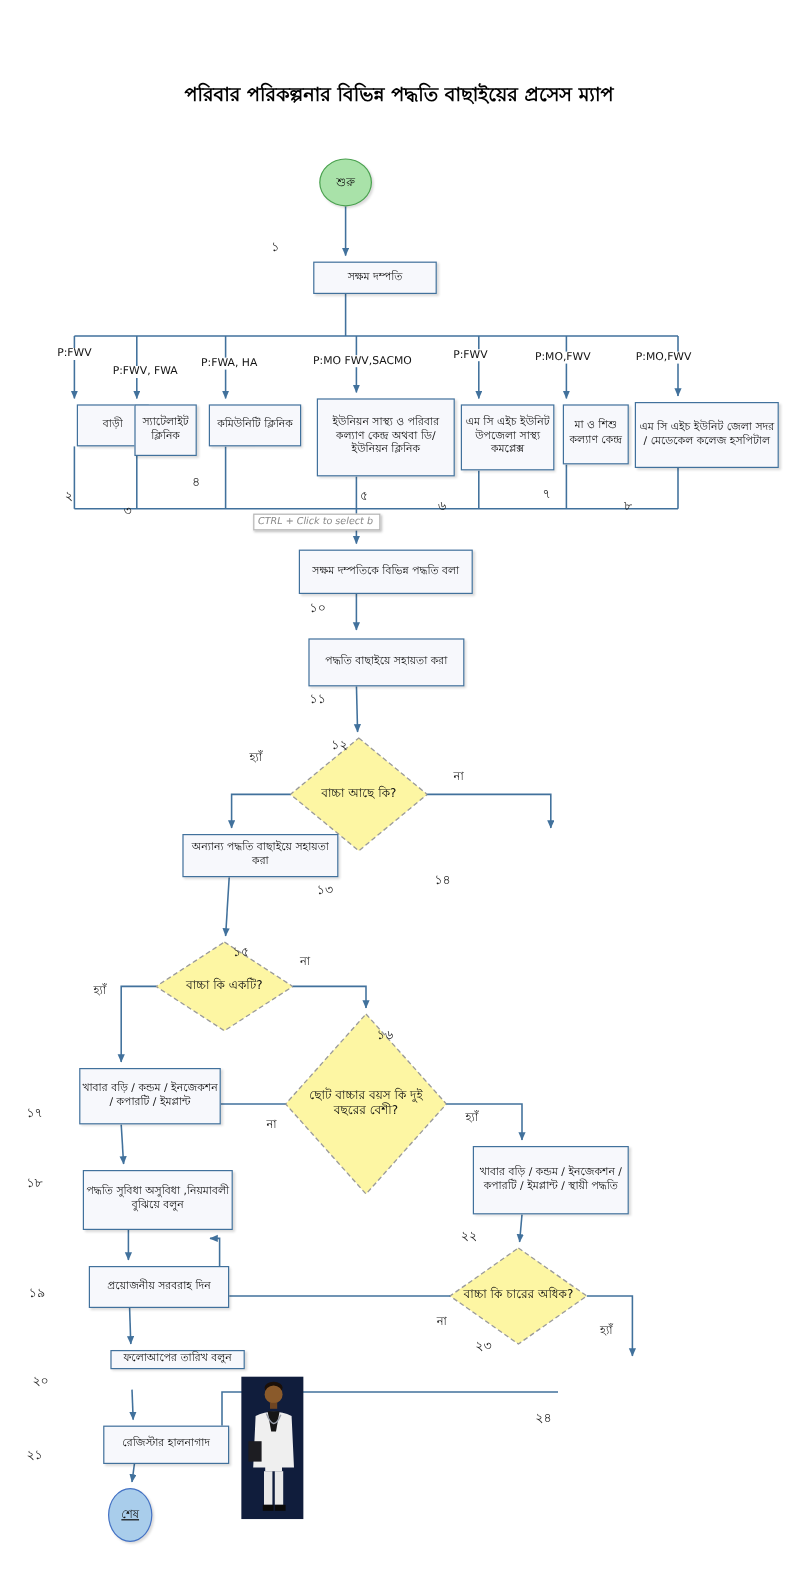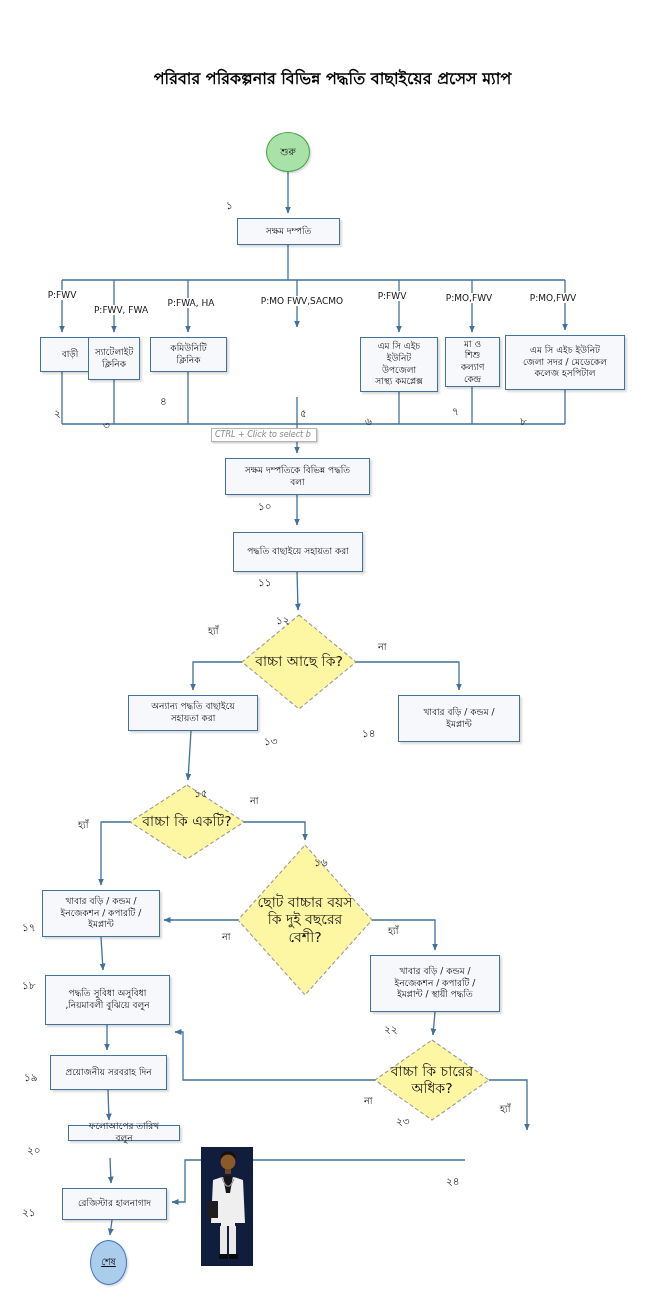--- a/index.html
+++ b/index.html
@@ -13,29 +13,29 @@
     font-family:"DejaVu Sans",sans-serif;overflow:hidden;color:#111;}
   .title{position:absolute;left:0;right:0;top:66px;text-align:center;
     font-size:16px;font-weight:600;color:#000;}
   #edges{position:absolute;left:0;top:0;width:665px;height:1312px;}
   #edges line,#edges polyline{stroke:var(--arrow);stroke-width:1.3;fill:none;}
   #edges .diamond{fill:var(--diamond_fill);stroke:var(--diamond_border);
     stroke-width:1.1;stroke-dasharray:4 2.5;}
   #ah path{fill:var(--arrow);}
   .node{position:absolute;box-sizing:border-box;border:1px solid var(--box_border);
     background:var(--box_fill);display:flex;align-items:center;justify-content:center;
-    text-align:center;font-size:9px;line-height:1.3;padding:2px 13px;
-    box-shadow:1.5px 1.5px 2px rgba(0,0,0,0.15);}
+    text-align:center;font-size:9px;line-height:1.3;padding:2px 0;
+    box-shadow:1.5px 1.5px 2px rgba(0,0,0,0.15);margin-left:24px;}
   .terminator{position:absolute;box-sizing:border-box;border-radius:50%;
     display:flex;align-items:center;justify-content:center;font-size:9.5px;
     box-shadow:1.5px 1.5px 2px rgba(0,0,0,0.15);}
   .terminator.start{background:var(--start_fill);border:1px solid var(--start_border);}
   .terminator.end{background:var(--end_fill);border:1px solid var(--end_border);text-decoration:underline;}
   .dtext{position:absolute;display:flex;align-items:center;justify-content:center;
-    text-align:center;font-size:14px;line-height:1.25;}
+    text-align:center;font-size:10px;line-height:1.25;}
   .num{position:absolute;font-size:10.5px;color:#222;}
   .plabel{position:absolute;font-size:9px;color:#111;background:#fff;padding:0 1px;
     white-space:nowrap;transform:translateX(-50%);}
   .elabel{position:absolute;font-size:9.5px;color:#222;}
   .tooltip{position:absolute;left:211px;top:428px;width:106px;height:14px;
     box-sizing:border-box;background:#fff;border:1px solid #b5b5b5;
     box-shadow:1px 1px 2px rgba(0,0,0,0.25);font-size:8px;font-style:italic;
     color:#888;white-space:nowrap;overflow:hidden;padding:1px 3px;}
   .doctor{position:absolute;left:201px;top:1147px;width:52px;height:119px;}
 </style>
@@ -101,27 +101,27 @@
     </g>
   </svg>
 
   <div class="terminator start" style="left:266px;top:132px;width:44px;height:40px">শুরু</div>
   <div class="terminator end" style="left:90px;top:1240px;width:37px;height:45px">শেষ</div>
 
   <div class="node" style="left:237px;top:218px;width:103px;height:27px">সক্ষম দম্পতি</div>
   <div class="node" style="left:40px;top:337px;width:60px;height:35px">বাড়ী</div>
   <div class="node" style="left:88px;top:337px;width:52px;height:43px">স্যাটেলাইট ক্লিনিক</div>
   <div class="node" style="left:150px;top:337px;width:77px;height:35px">কমিউনিটি ক্লিনিক</div>
+  <div class="node" style="left:240px;top:332px;width:115px;height:65px">ইউনিয়ন সাস্থ্য ও পরিবার কল্যাণ কেন্দ্র অথবা ডি/ ইউনিয়ন ক্লিনিক</div>
   <div class="node" style="left:360px;top:337px;width:78px;height:55px">এম সি এইচ ইউনিট উপজেলা সাস্থ্য কমপ্লেক্স</div>
   <div class="node" style="left:445px;top:337px;width:55px;height:50px">মা ও শিশু কল্যাণ কেন্দ্র</div>
   <div class="node" style="left:505px;top:335px;width:120px;height:55px">এম সি এইচ ইউনিট জেলা সদর / মেডেকেল কলেজ হসপিটাল</div>
   <div class="node" style="left:225px;top:458px;width:145px;height:37px">সক্ষম দম্পতিকে বিভিন্ন পদ্ধতি বলা</div>
   <div class="node" style="left:233px;top:532px;width:130px;height:40px">পদ্ধতি বাছাইয়ে সহায়তা করা</div>
   <div class="node" style="left:128px;top:695px;width:130px;height:36px">অন্যান্য পদ্ধতি বাছাইয়ে সহায়তা করা</div>
-  <div class="node" style="left:398px;top:695px;width:122px;height:47px">খাবার বড়ি / কন্ডম / ইমপ্লান্ট</div>
   <div class="node" style="left:42px;top:890px;width:118px;height:47px">খাবার বড়ি / কন্ডম / ইনজেকশন / কপারটি / ইমপ্লান্ট</div>
   <div class="node" style="left:45px;top:975px;width:125px;height:50px">পদ্ধতি সুবিধা অসুবিধা ,নিয়মাবলী বুঝিয়ে বলুন</div>
   <div class="node" style="left:50px;top:1055px;width:117px;height:35px">প্রয়োজনীয় সরবরাহ দিন</div>
   <div class="node" style="left:68px;top:1125px;width:112px;height:16px">ফলোআপের তারিখ বলুন</div>
   <div class="node" style="left:62px;top:1188px;width:105px;height:32px">রেজিস্টার হালনাগাদ</div>
   <div class="node" style="left:370px;top:955px;width:130px;height:57px">খাবার বড়ি / কন্ডম / ইনজেকশন / কপারটি / ইমপ্লান্ট / স্থায়ী পদ্ধতি</div>
 
   <div class="dtext" style="left:254px;top:640px;width:90px;height:44px">বাচ্চা আছে কি?</div>
   <div class="dtext" style="left:142px;top:804px;width:90px;height:36px">বাচ্চা কি একটি?</div>
   <div class="dtext" style="left:386px;top:1058px;width:92px;height:44px">বাচ্চা কি চারের অধিক?</div>

